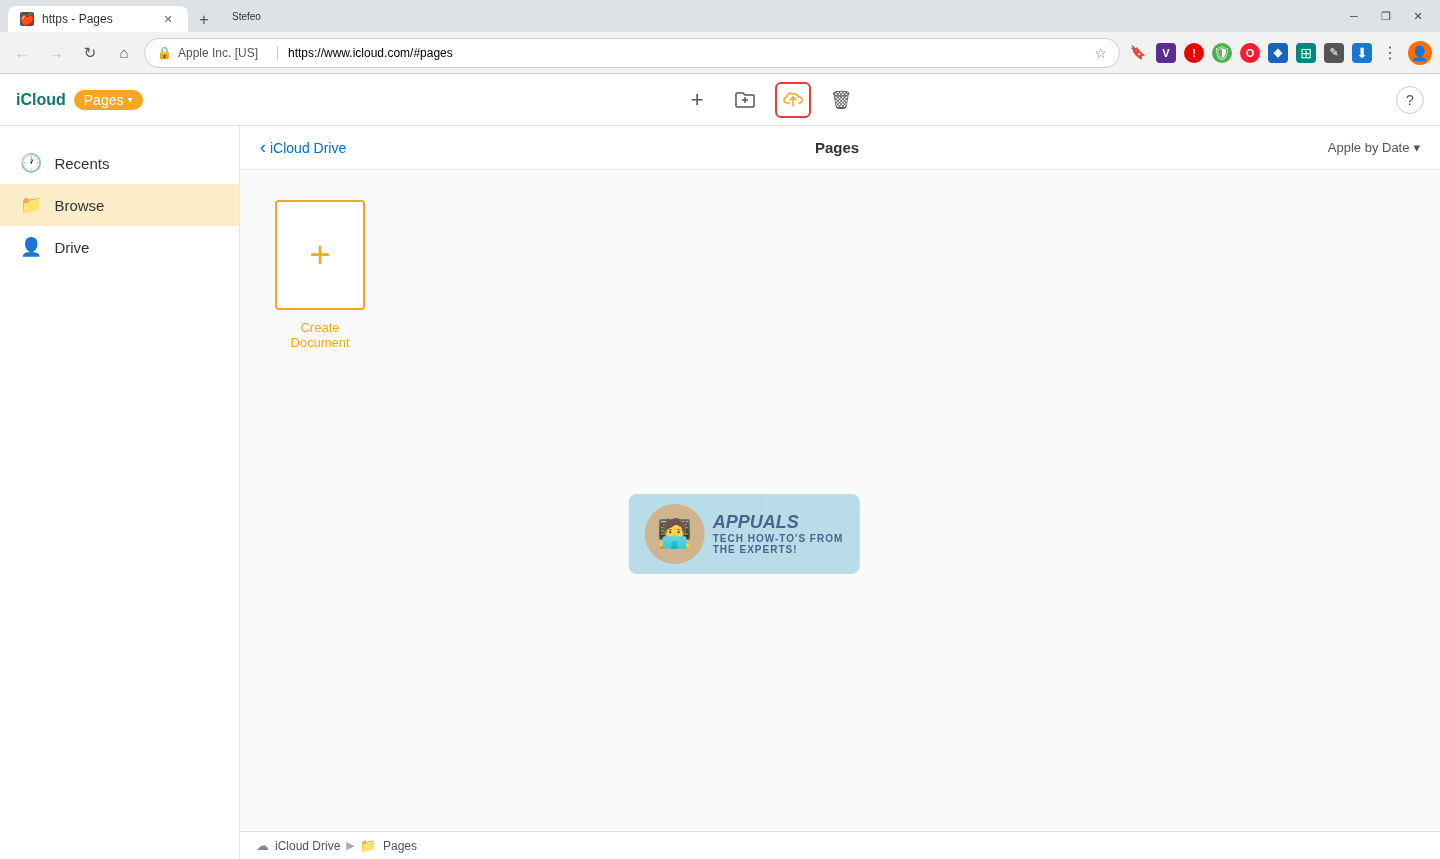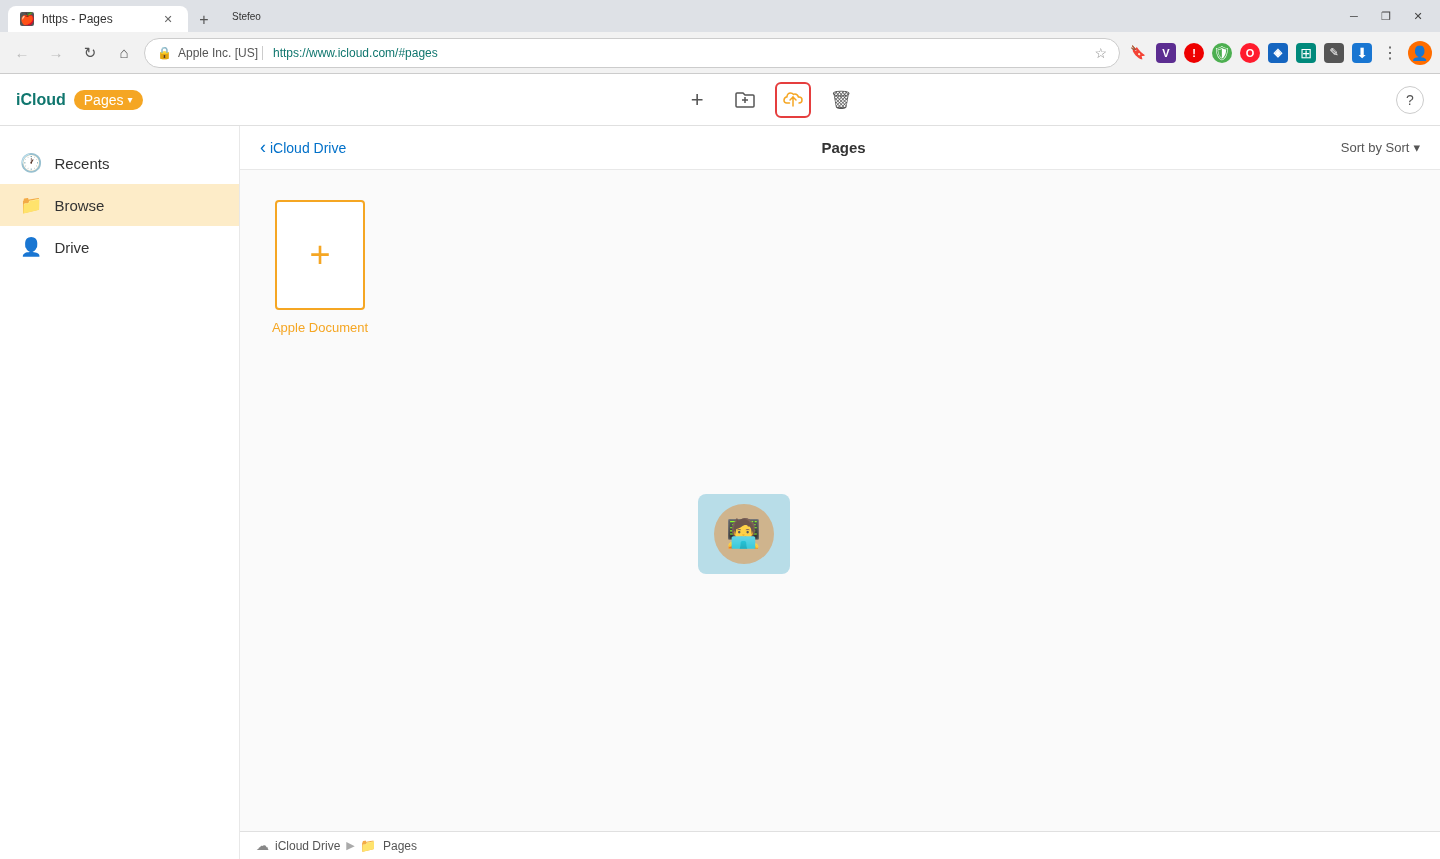--- a/index.html
+++ b/index.html
@@ -106,22 +106,22 @@
       border: 1px solid #ccc;
       border-radius: 15px;
       display: flex;
       align-items: center;
       padding: 0 12px;
       gap: 6px;
       font-size: 13px;
       color: #333;
     }
     .address-lock { font-size: 12px; color: #555; }
-    .address-org { color: #555; font-size: 12px; padding-right: 4px; border-right: 1px solid #ccc; margin-right: 4px; }
-    .address-url { color: #0f766e; font-size: 12px; flex: 1; }
+    .address-org { color: #555; font-size: 12px; padding-right: 19px; border-right: 1px solid #ccc; margin-right: 4px; }
+    .address-url { color: #000000; font-size: 12px; flex: 1; }
     .address-star { font-size: 14px; color: #888; margin-left: auto; cursor: pointer; }
     .extensions-area {
       display: flex;
       align-items: center;
       gap: 4px;
     }
     .ext-icon {
       width: 24px; height: 24px;
       display: flex; align-items: center; justify-content: center;
       border-radius: 50%;
@@ -515,38 +515,42 @@
 
       <div class="content-area">
 
         <div class="breadcrumb-bar">
           <a class="breadcrumb-back" href="#">
             <span style="font-size:18px;">‹</span>
             <span>iCloud Drive</span>
           </a>
           <span class="breadcrumb-current">Pages</span>
           <div class="sort-btn">
-            <span>Sort by Sort</span>
+            <span>Apple by Date</span>
             <span>▾</span>
           </div>
         </div>
 
         <div class="content-relative">
           <div class="doc-grid">
             <div class="create-doc-card">
               <div class="create-doc-icon">
                 <span style="font-weight:200;">+</span>
               </div>
-              <span class="create-doc-label">Apple Document</span>
+              <span class="create-doc-label">Create Document</span>
             </div>
           </div>
 
           <div class="watermark" style="position:absolute; top:55%; left:42%; transform:translate(-50%,-50%);">
             <div class="watermark-mascot">
               🧑‍💻
+            </div>
+            <div class="watermark-text">
+              <span class="watermark-title">APPUALS</span>
+              <span class="watermark-sub">TECH HOW-TO'S FROM<br>THE EXPERTS!</span>
             </div>
           </div>
         </div>
 
         <div class="status-bar">
           <div class="status-breadcrumb">
             <span class="status-cloud-icon">☁</span>
             <span>iCloud Drive</span>
             <span class="status-arrow">▶</span>
             <span class="status-folder-icon">📁</span>

